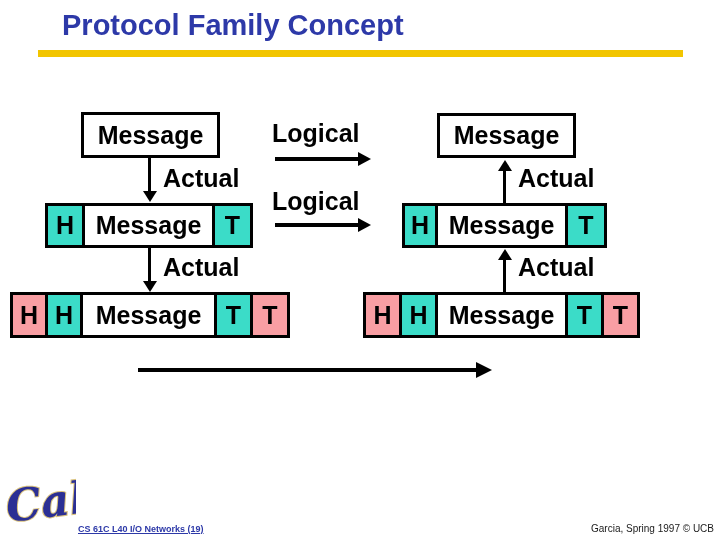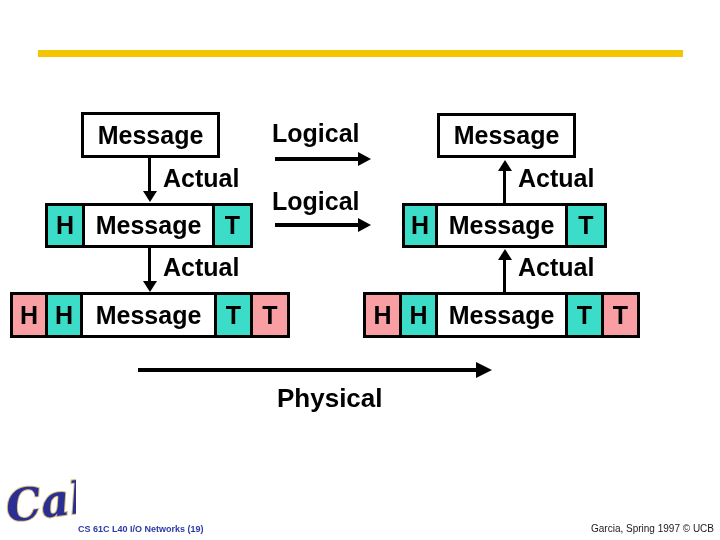--- a/index.html
+++ b/index.html
@@ -50,33 +50,34 @@
     position:absolute; width:0; height:0;
     border-top:7px solid transparent; border-bottom:7px solid transparent;
     border-left:13px solid #000;
   }
   .head-right.big {
     border-top:8px solid transparent; border-bottom:8px solid transparent;
     border-left:16px solid #000;
   }
   .footer-course {
     position:absolute; left:78px; top:524px;
-    font-size:9px; font-weight:bold; color:#2D39A8; white-space:nowrap;
+    font-size:9px; font-weight:bold; color:#2D39A8; white-space:nowrap;text-decoration:underline;
   }
   .footer-credit {
     position:absolute; right:6px; top:523px;
     font-size:10px; color:#1a1a1a; white-space:nowrap;
   }
   .cal-logo { position:absolute; left:4px; top:474px; }
 </style>
 </head>
 <body>
 
 <div class="slide">
 
+  <div class="title">Protocol Family Concept</div>
   <div class="title-underline"></div>
 
   <div class="msgbox" style="left:81px; top:112px; width:139px; height:46px;">
     <span>Message</span>
   </div>
 
   <div class="vline" style="left:148px; top:158px; height:33px;"></div>
   <div class="head-down" style="left:143px; top:191px;"></div>
   <div class="label" style="left:163px; top:166px;">Actual</div>
 
@@ -127,21 +128,20 @@
   <div class="packet" style="left:363px; top:292px; height:46px;">
     <div class="cell pink" style="width:39px;">H</div>
     <div class="cell cyan" style="width:39px;">H</div>
     <div class="cell" style="width:133px;">Message</div>
     <div class="cell cyan" style="width:39px;">T</div>
     <div class="cell pink" style="width:39px;">T</div>
   </div>
 
   <div class="hline" style="left:138px; top:368px; width:340px;"></div>
   <div class="head-right big" style="left:476px; top:362px;"></div>
-  <div class="label" style="left:277px; top:386px; font-size:26px;">Physical</div>
 
   <svg class="cal-logo" width="72" height="60" viewBox="0 0 72 60">
     <text x="2" y="44" font-family="DejaVu Serif, serif" font-style="italic" font-weight="bold" font-size="44" fill="#2B2F94" stroke="#D9C27E" stroke-width="2" paint-order="stroke" transform="rotate(-7 36 30)">Cal</text>
   </svg>
   <div class="footer-course">CS 61C L40 I/O Networks (19)</div>
   <div class="footer-credit">Garcia, Spring 1997 © UCB</div>
 
 </div>
 
 </body></html>

